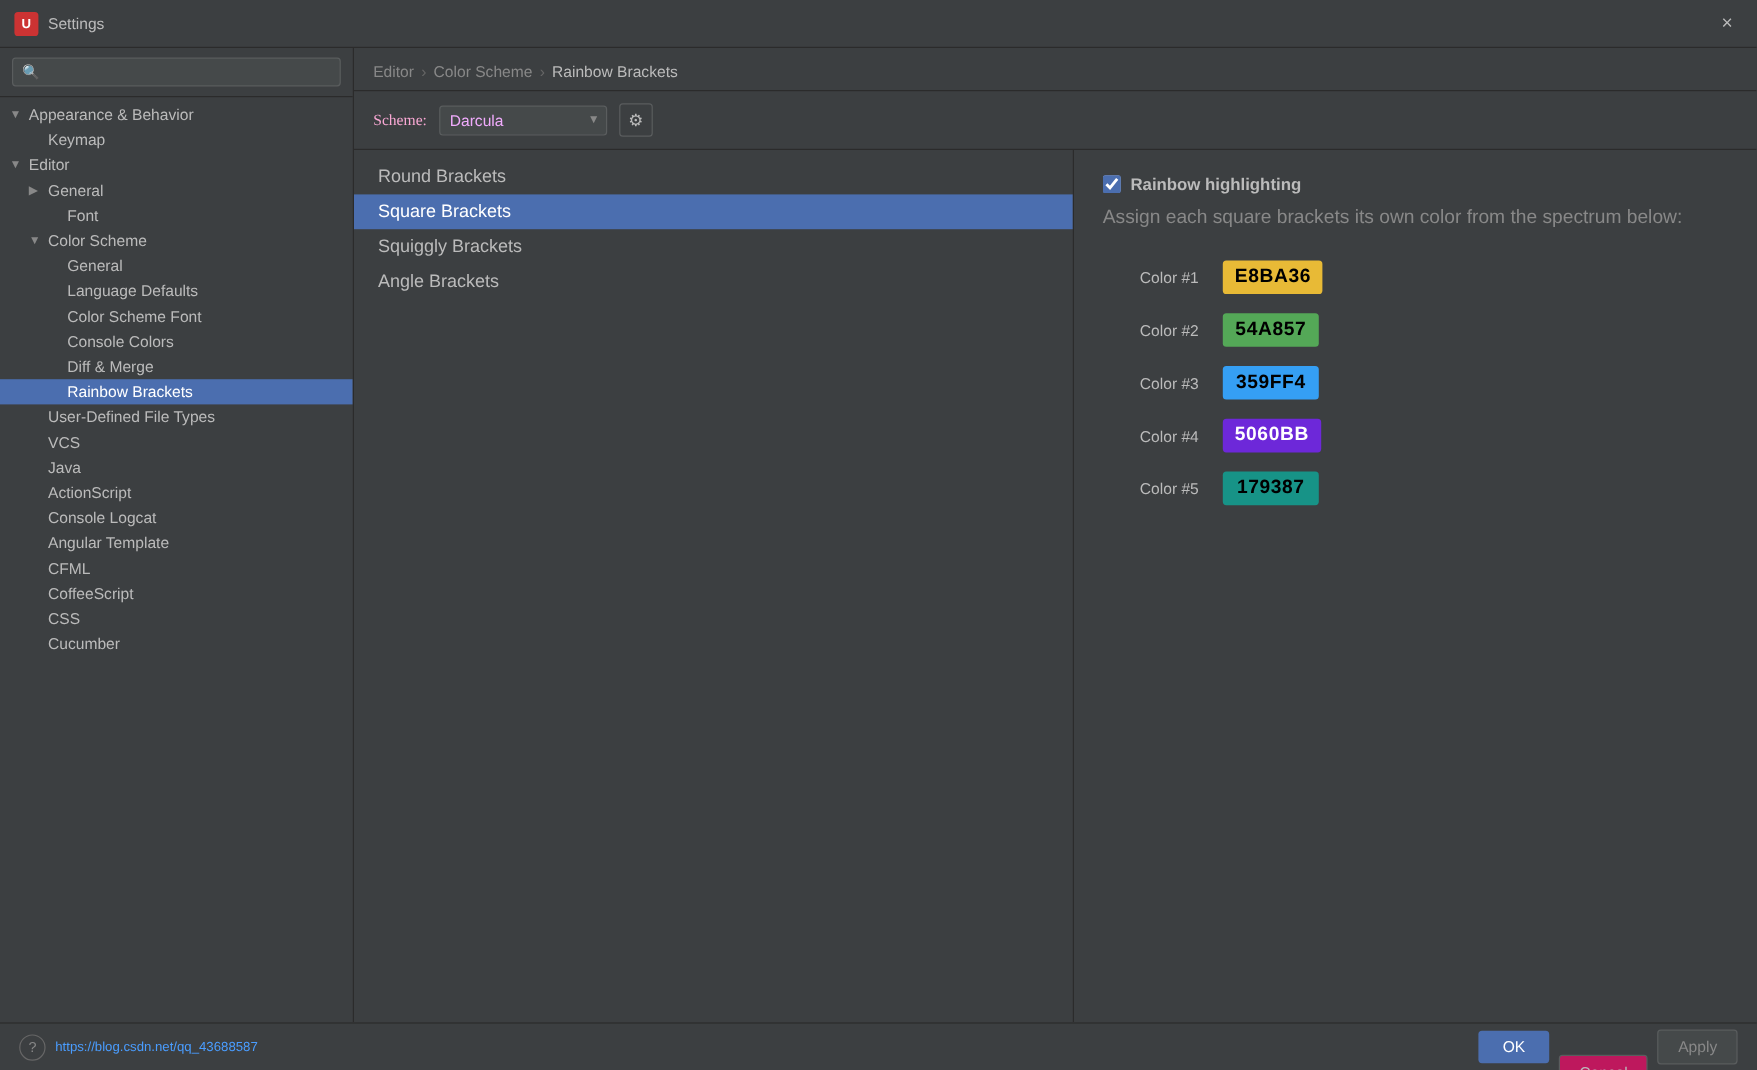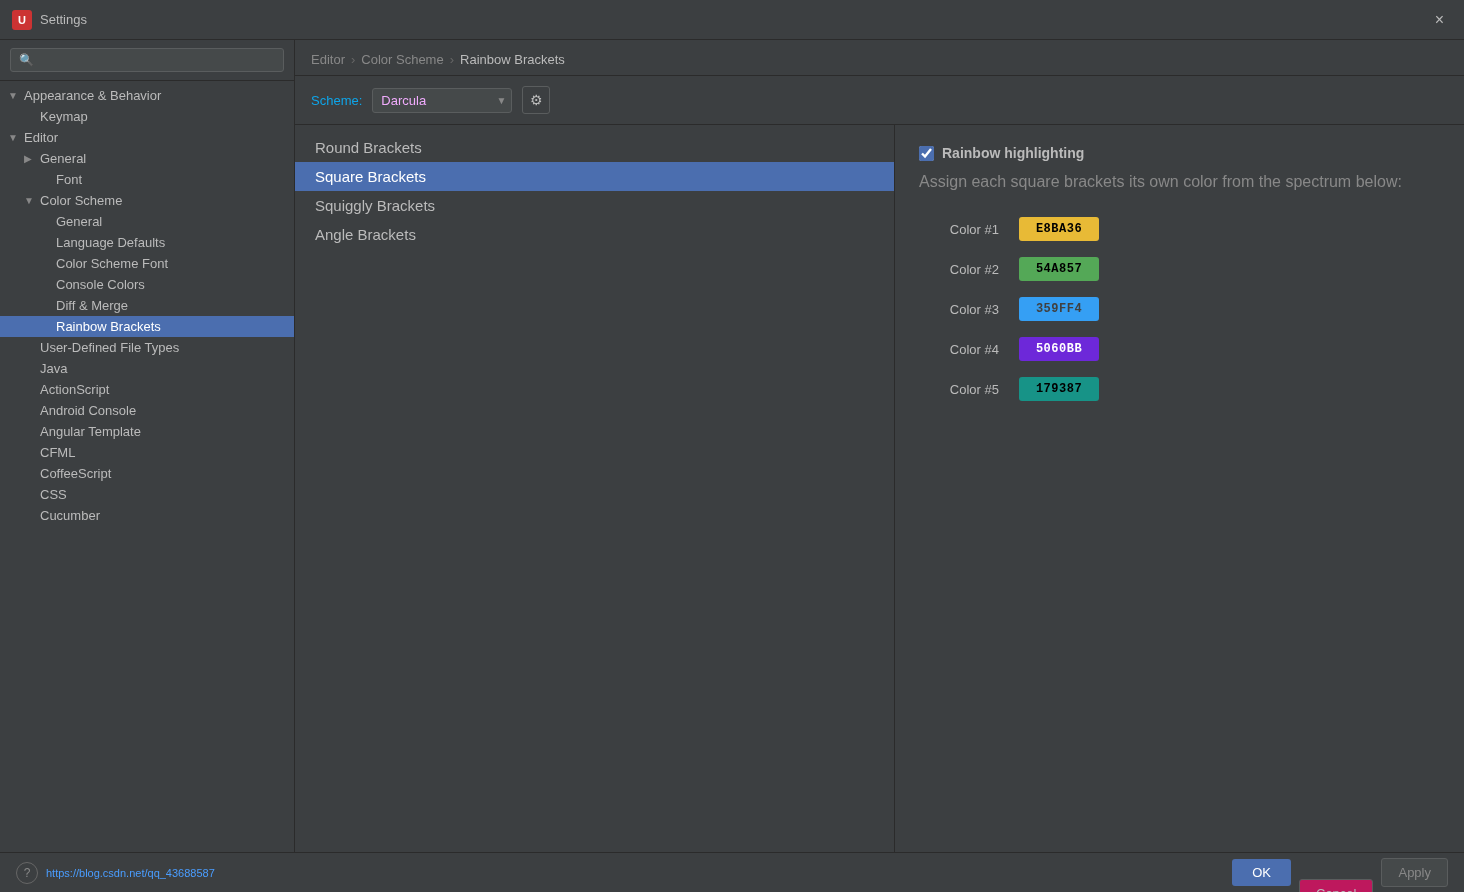--- a/index.html
+++ b/index.html
@@ -144,21 +144,21 @@
 
     
     .scheme-row {
       display: flex;
       align-items: center;
       padding: 10px 16px;
       gap: 10px;
       border-bottom: 1px solid #2b2b2b;
       flex-shrink: 0;
     }
-    .scheme-label { color: #0ea5e9; }
+    .scheme-label { color: #f9a8d4; font-family: Liberation Serif, serif; }
     .scheme-select {
       background: #45494a;
       border: 1px solid #5a5d5e;
       color: #f0abfc;
       padding: 4px 24px 4px 8px;
       font-size: 13px;
       border-radius: 3px;
       outline: none;
       appearance: none;
       min-width: 140px;
@@ -260,22 +260,22 @@
     }
     .color-label {
       color: #bbbbbb;
       font-size: 13px;
       min-width: 80px;
       text-align: right;
     }
     .color-swatch {
       padding: 5px 10px;
       border-radius: 3px;
-      font-size: 12px;
-      font-family: Liberation Mono, monospace;
+      font-size: 16px;
+      font-family: Liberation Sans, sans-serif;
       font-weight: bold;
       cursor: pointer;
       min-width: 80px;
       text-align: center;
       letter-spacing: 0.5px;
     }
 
     
     .bottom-bar {
       height: 40px;
@@ -407,29 +407,33 @@
         <div class="tree-item level-2 selected">
           <span class="expand-icon"></span>
           <span>Rainbow Brackets</span>
         </div>
         <div class="tree-item level-1">
           <span class="expand-icon"></span>
           <span>User-Defined File Types</span>
         </div>
         <div class="tree-item level-1">
           <span class="expand-icon"></span>
+          <span>VCS</span>
+        </div>
+        <div class="tree-item level-1">
+          <span class="expand-icon"></span>
           <span>Java</span>
         </div>
         <div class="tree-item level-1">
           <span class="expand-icon"></span>
           <span>ActionScript</span>
         </div>
         <div class="tree-item level-1">
           <span class="expand-icon"></span>
-          <span>Android Console</span>
+          <span>Console Logcat</span>
         </div>
         <div class="tree-item level-1">
           <span class="expand-icon"></span>
           <span>Angular Template</span>
         </div>
         <div class="tree-item level-1">
           <span class="expand-icon"></span>
           <span>CFML</span>
         </div>
         <div class="tree-item level-1">
@@ -485,21 +489,21 @@
             <div class="color-row">
       <span class="color-label">Color #1</span>
       <div class="color-swatch" style="background:#E8BA36;color:#000000">E8BA36</div>
     </div>
             <div class="color-row">
       <span class="color-label">Color #2</span>
       <div class="color-swatch" style="background:#54A857;color:#000000">54A857</div>
     </div>
             <div class="color-row">
       <span class="color-label">Color #3</span>
-      <div class="color-swatch" style="background:#359FF4;color:#404040">359FF4</div>
+      <div class="color-swatch" style="background:#359FF4;color:#000000">359FF4</div>
     </div>
             <div class="color-row">
       <span class="color-label">Color #4</span>
       <div class="color-swatch" style="background:#6d28d9;color:#ffffff">5060BB</div>
     </div>
             <div class="color-row">
       <span class="color-label">Color #5</span>
       <div class="color-swatch" style="background:#179387;color:#000000">179387</div>
     </div>
           </div>

